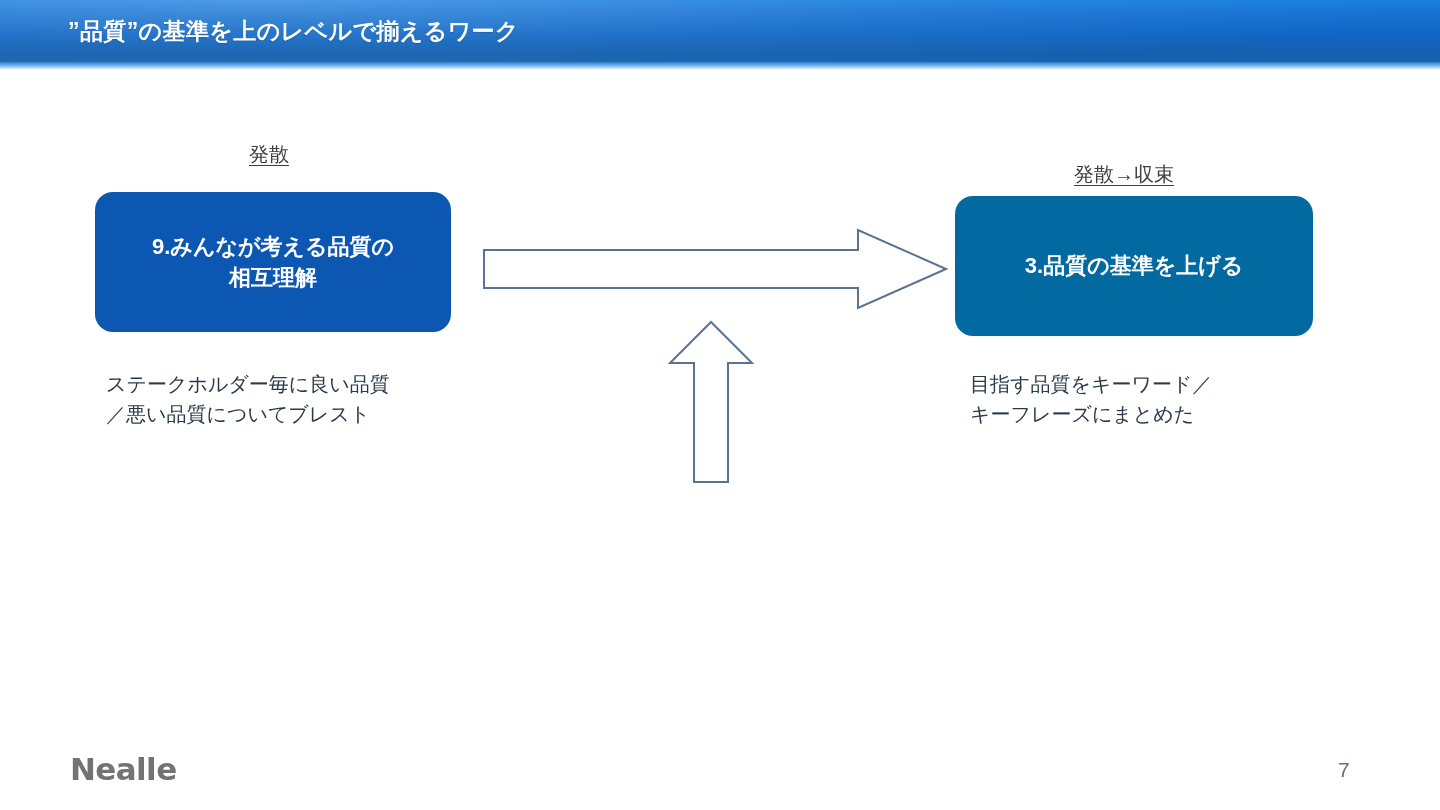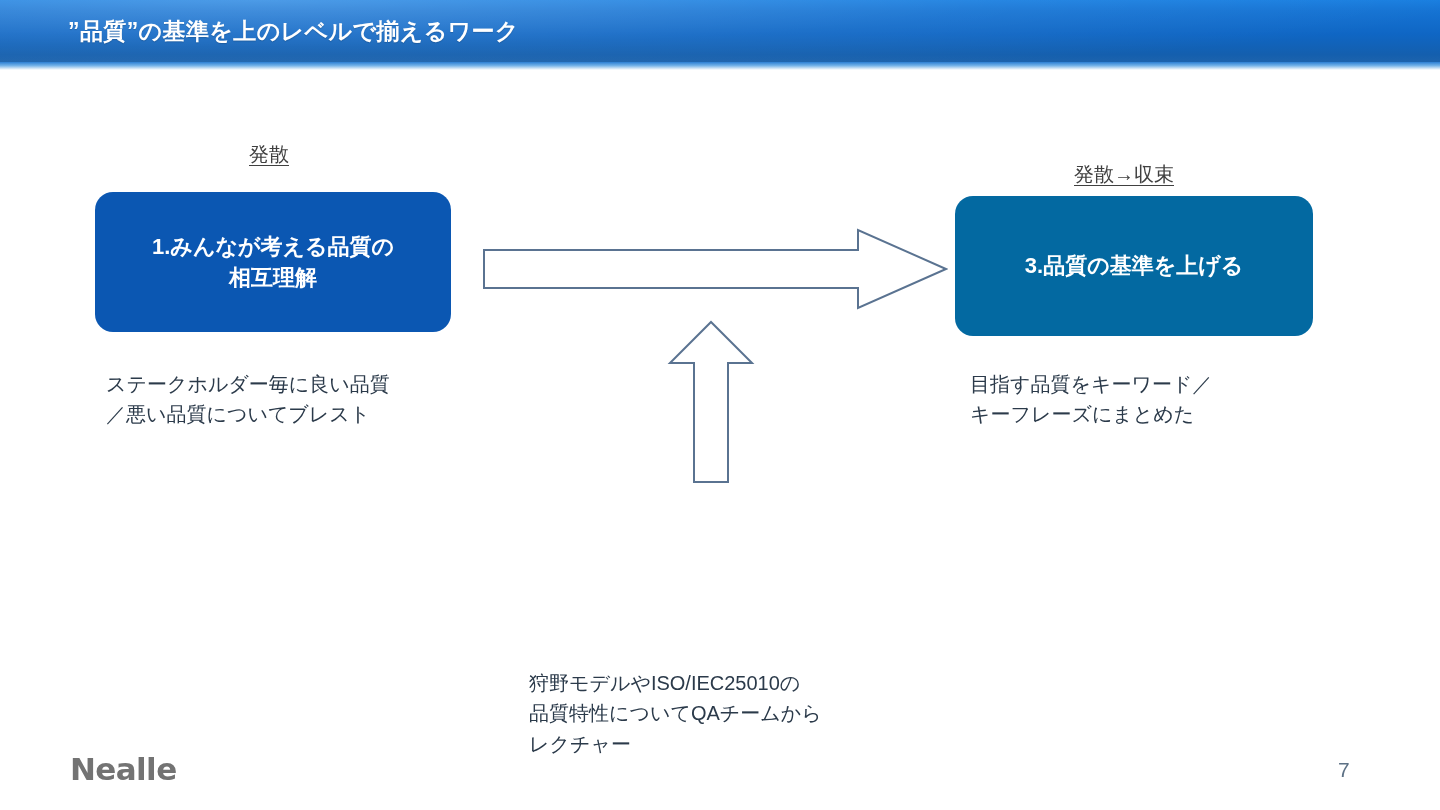--- a/index.html
+++ b/index.html
@@ -156,33 +156,30 @@
 <div id="slide">
 
   <div class="header-band"></div>
   <div class="header-sheen"></div>
   <div class="header-band-edge"></div>
   <div class="header-title">”品質”の基準を上のレベルで揃えるワーク</div>
 
   <div class="stage-label left">発散</div>
   <div class="stage-label right">発散→収束</div>
 
-  <div class="proc-box box1">1.みんなが考える品質の
+  <div class="proc-box box1">9.みんなが考える品質の
 相互理解</div>
 
   <div class="proc-box box3">3.品質の基準を上げる</div>
 
 
   <div class="caption cap3">目指す品質をキーワード／
 キーフレーズにまとめた</div>
   <div class="caption cap1">ステークホルダー毎に良い品質
 ／悪い品質についてブレスト</div>
-  <div class="caption cap2">狩野モデルやISO/IEC25010の
-品質特性についてQAチームから
-レクチャー</div>
 
   <div class="arrow-h">
     <svg viewBox="0 0 466 82" xmlns="http://www.w3.org/2000/svg">
       <polygon points="2,22 376,22 376,2 464,41 376,80 376,60 2,60" fill="#ffffff" stroke="#5a7391" stroke-width="2" stroke-linejoin="miter"></polygon>
     </svg>
   </div>
 
   <div class="arrow-v">
     <svg viewBox="0 0 94 164" xmlns="http://www.w3.org/2000/svg">
       <polygon points="30,162 30,43 6,43 47,2 88,43 64,43 64,162" fill="#ffffff" stroke="#5a7391" stroke-width="2" stroke-linejoin="miter"></polygon>

